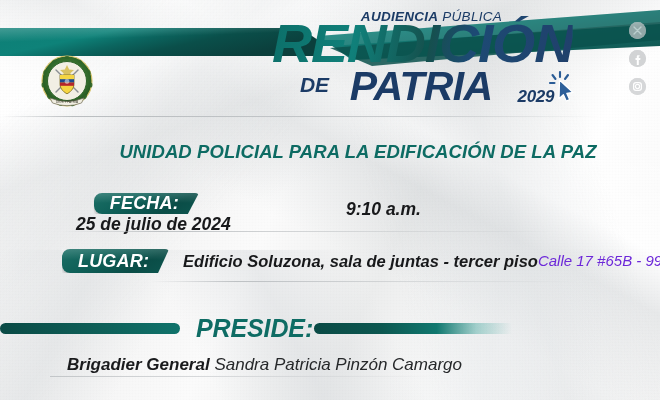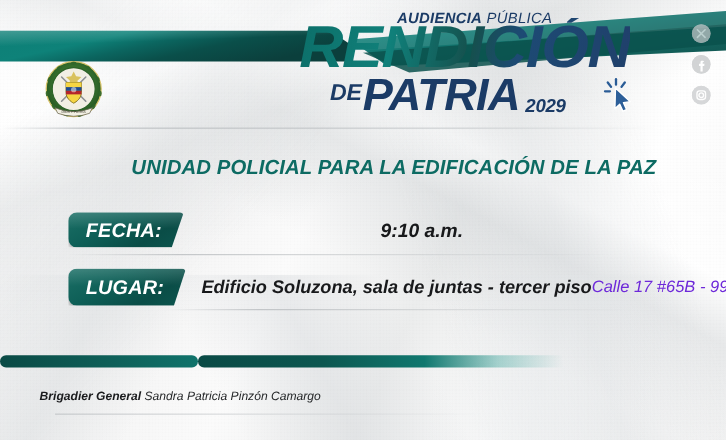--- a/index.html
+++ b/index.html
@@ -139,20 +139,21 @@
     transform-origin: left center;
   }
 
   .row-cuentas {
     position: absolute;
     left: 300px;
     top: 66px;
     display: flex;
     align-items: flex-end;
     white-space: nowrap;
+    gap: 20px;
   }
   .word-de {
     font-size: 21px;
     line-height: 21px;
     font-weight: 700;
     font-style: italic;
     color: #1b3b66;
     letter-spacing: -.01em;
     margin-bottom: 12px;
   }
@@ -270,21 +271,21 @@
   }
   .badge::after {
     content: "";
     position: absolute;
     left: 0; right: 0; top: 0;
     height: 46%;
     background: linear-gradient(180deg, rgba(255,255,255,.16), rgba(255,255,255,0));
     pointer-events: none;
   }
   .badge-lugar {
-    height: 34px;
+    height: 24px;
     text-align: center;
   }
 
   .val {
     margin-left: 14px;
     font-size: 17.5px;
     font-weight: 700;
     font-style: italic;
     color: #18191b;
     white-space: nowrap;
@@ -345,23 +346,23 @@
   .preside-line-right {
     flex: 1;
     height: 11px;
     border-radius: 6px 0 0 6px;
     margin-right: 148px;
     background: linear-gradient(90deg, #0a4a45 0%, #0c5750 34%, #10786f 62%, rgba(22,148,136,.35) 82%, rgba(255,255,255,0) 100%);
   }
 
   .presider {
     position: absolute;
-    left: 36px;
+    left: 67px;
     top: 355px;
-    font-size: 11px;
+    font-size: 17px;
     font-style: italic;
     color: #1a1b1d;
     white-space: nowrap;
   }
   .presider b {
     font-weight: 700;
   }
   .presider span {
     font-weight: 400;
     color: #26282a;
@@ -512,40 +513,42 @@
           <circle cx="8.5" cy="8.5" r="2.1" fill="none" stroke="#ffffff" stroke-width="1.25"></circle>
         </svg>
       </div>
     </div>
   </div>
 
   <div class="subtitle">UNIDAD POLICIAL PARA LA EDIFICACIÓN DE LA PAZ</div>
 
   <div class="row-fecha">
     <div class="badge">FECHA:</div>
+    <div class="val">25 de julio de 2024</div>
   </div>
 
   <div class="row-hora">
     <div class="val">9:10 a.m.</div>
   </div>
 
   <div class="rule-soft" style="left:62px; top:231px; width:500px;"></div>
 
   <div class="row-lugar">
     <div class="badge badge-lugar">LUGAR:</div>
     <div class="val-block">
       <div class="val-line1">Edificio Soluzona, sala de juntas - tercer piso</div>
       <div class="val-line2">Calle 17 #65B - 99</div>
     </div>
   </div>
 
   <div class="rule-soft" style="left:150px; top:281px; width:430px;"></div>
 
   <div class="preside-band">
     <div class="preside-line-left"></div>
+    <div class="preside-word">PRESIDE:</div>
     <div class="preside-line-right"></div>
   </div>
 
   <div class="presider">
     <b>Brigadier General</b>
     <span>Sandra Patricia Pinzón Camargo</span>
   </div>
   <div class="presider-rule"></div>
 
 </div>

